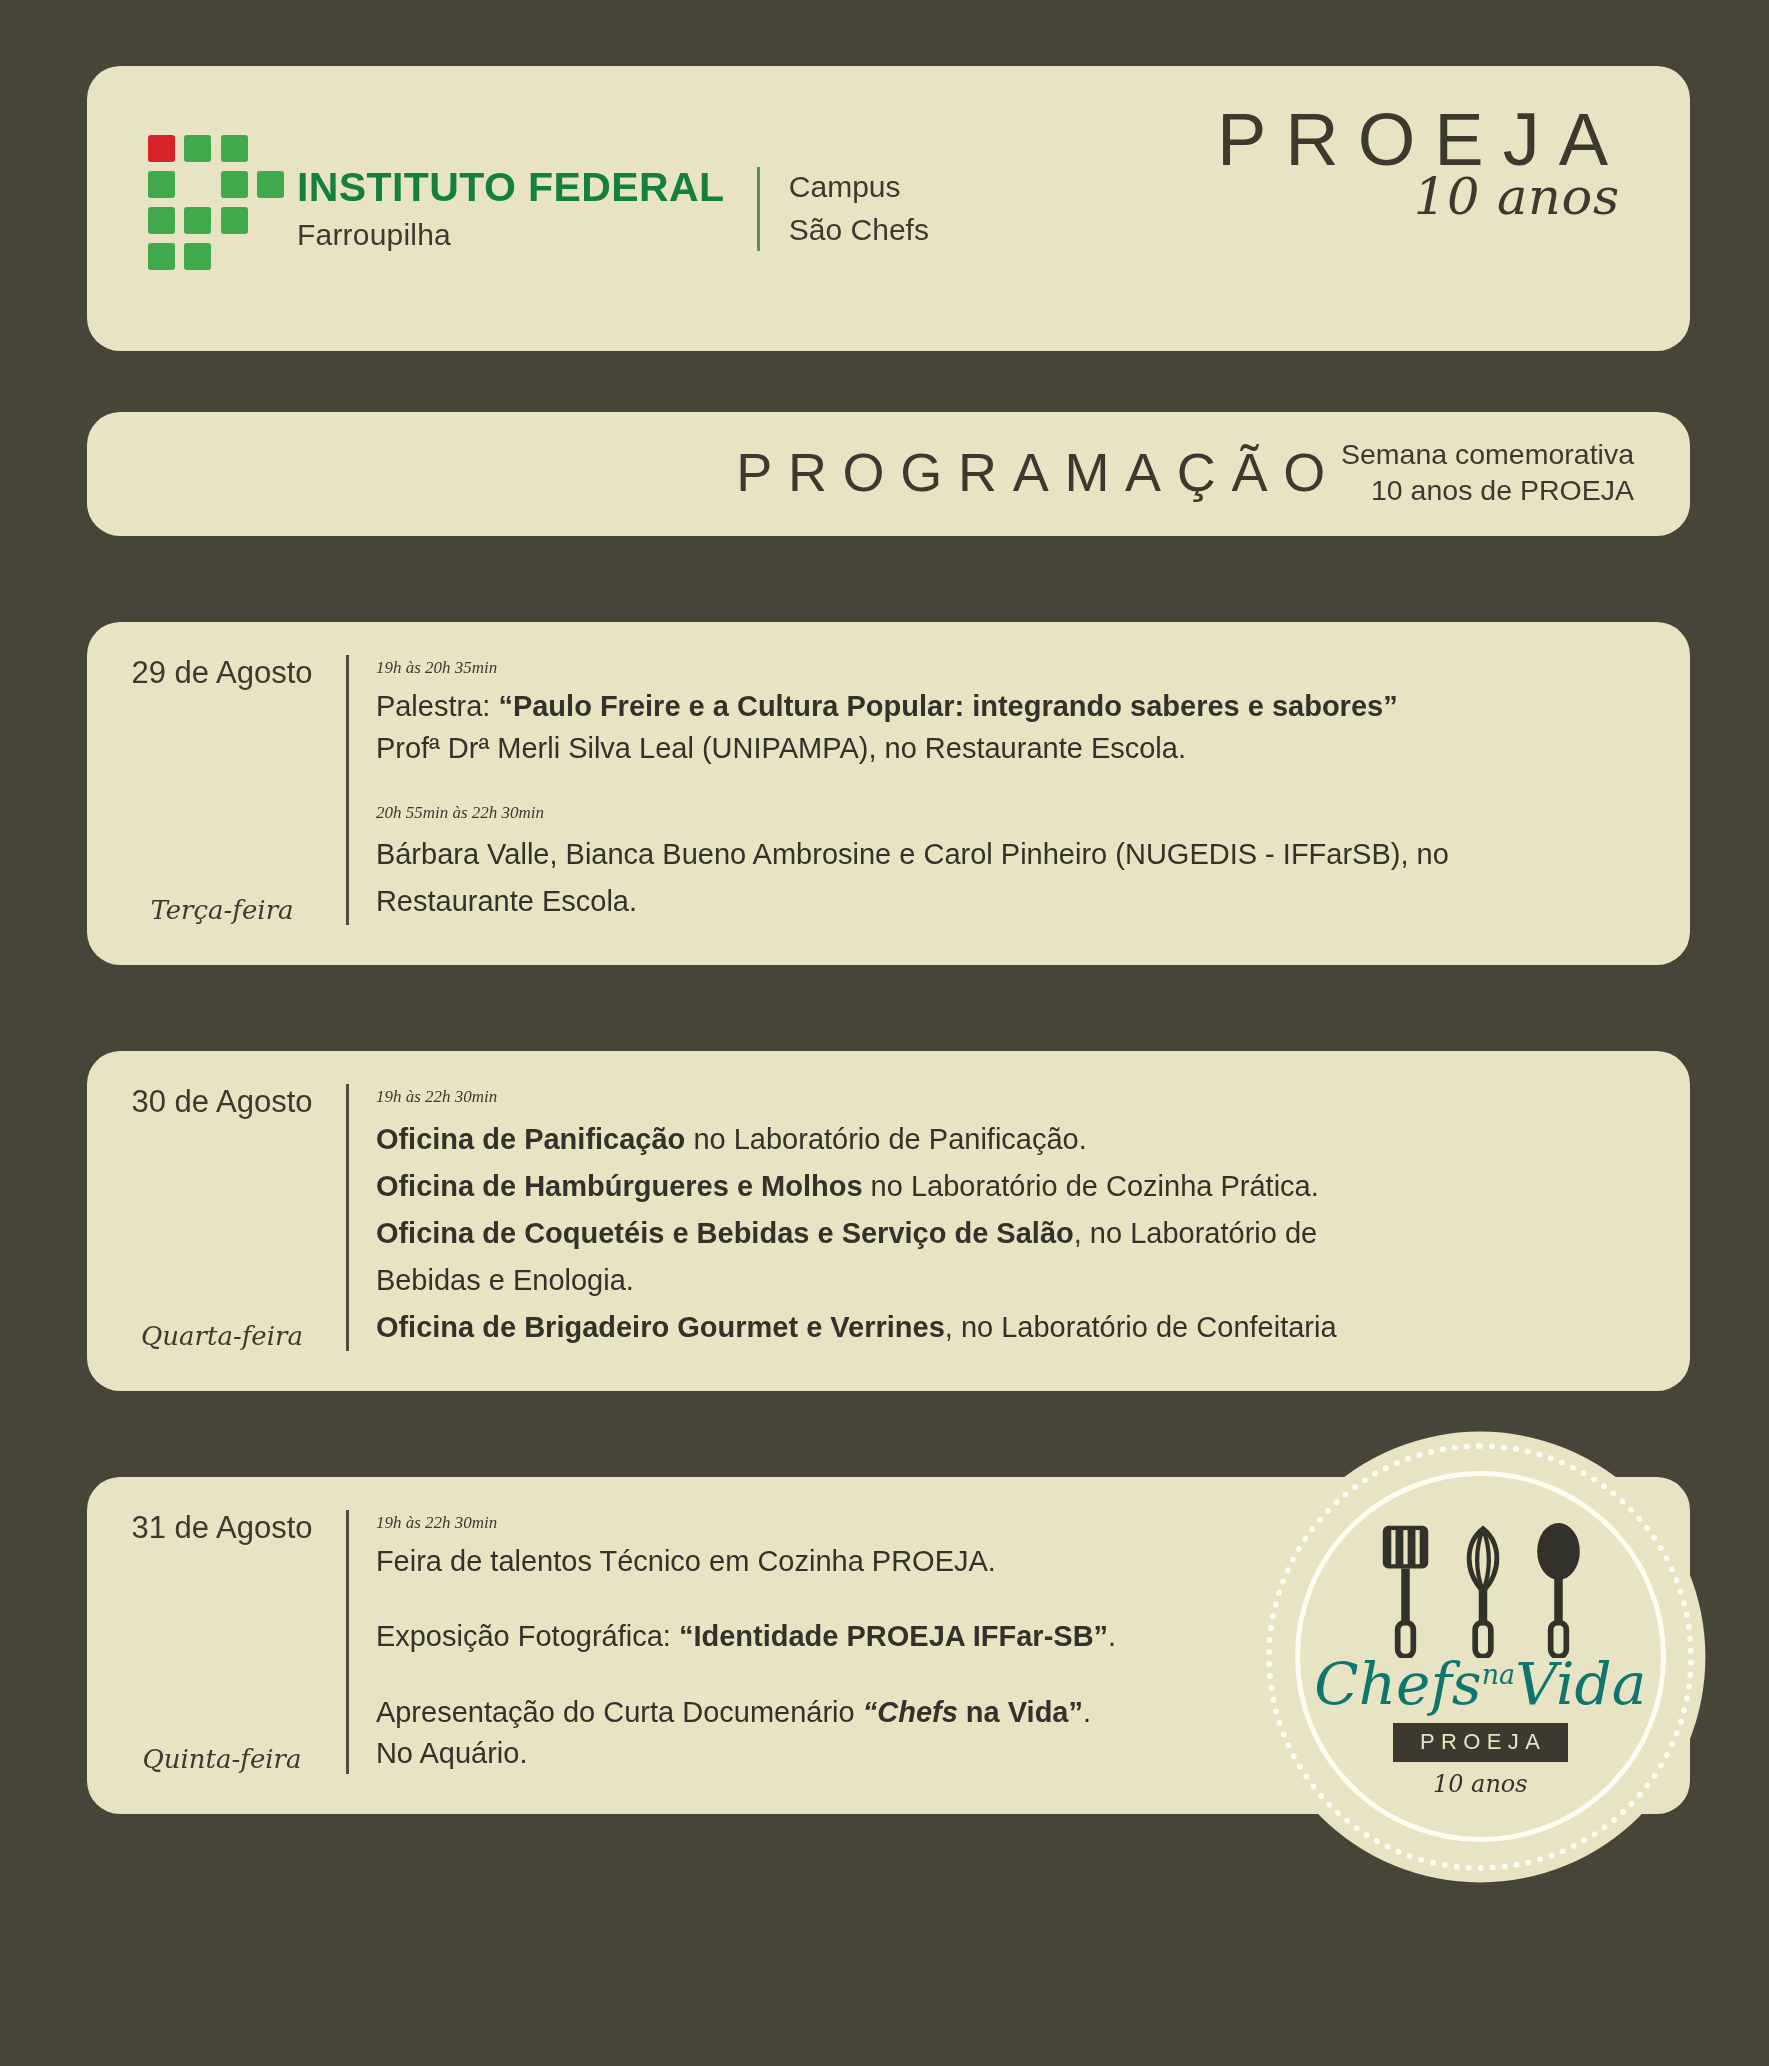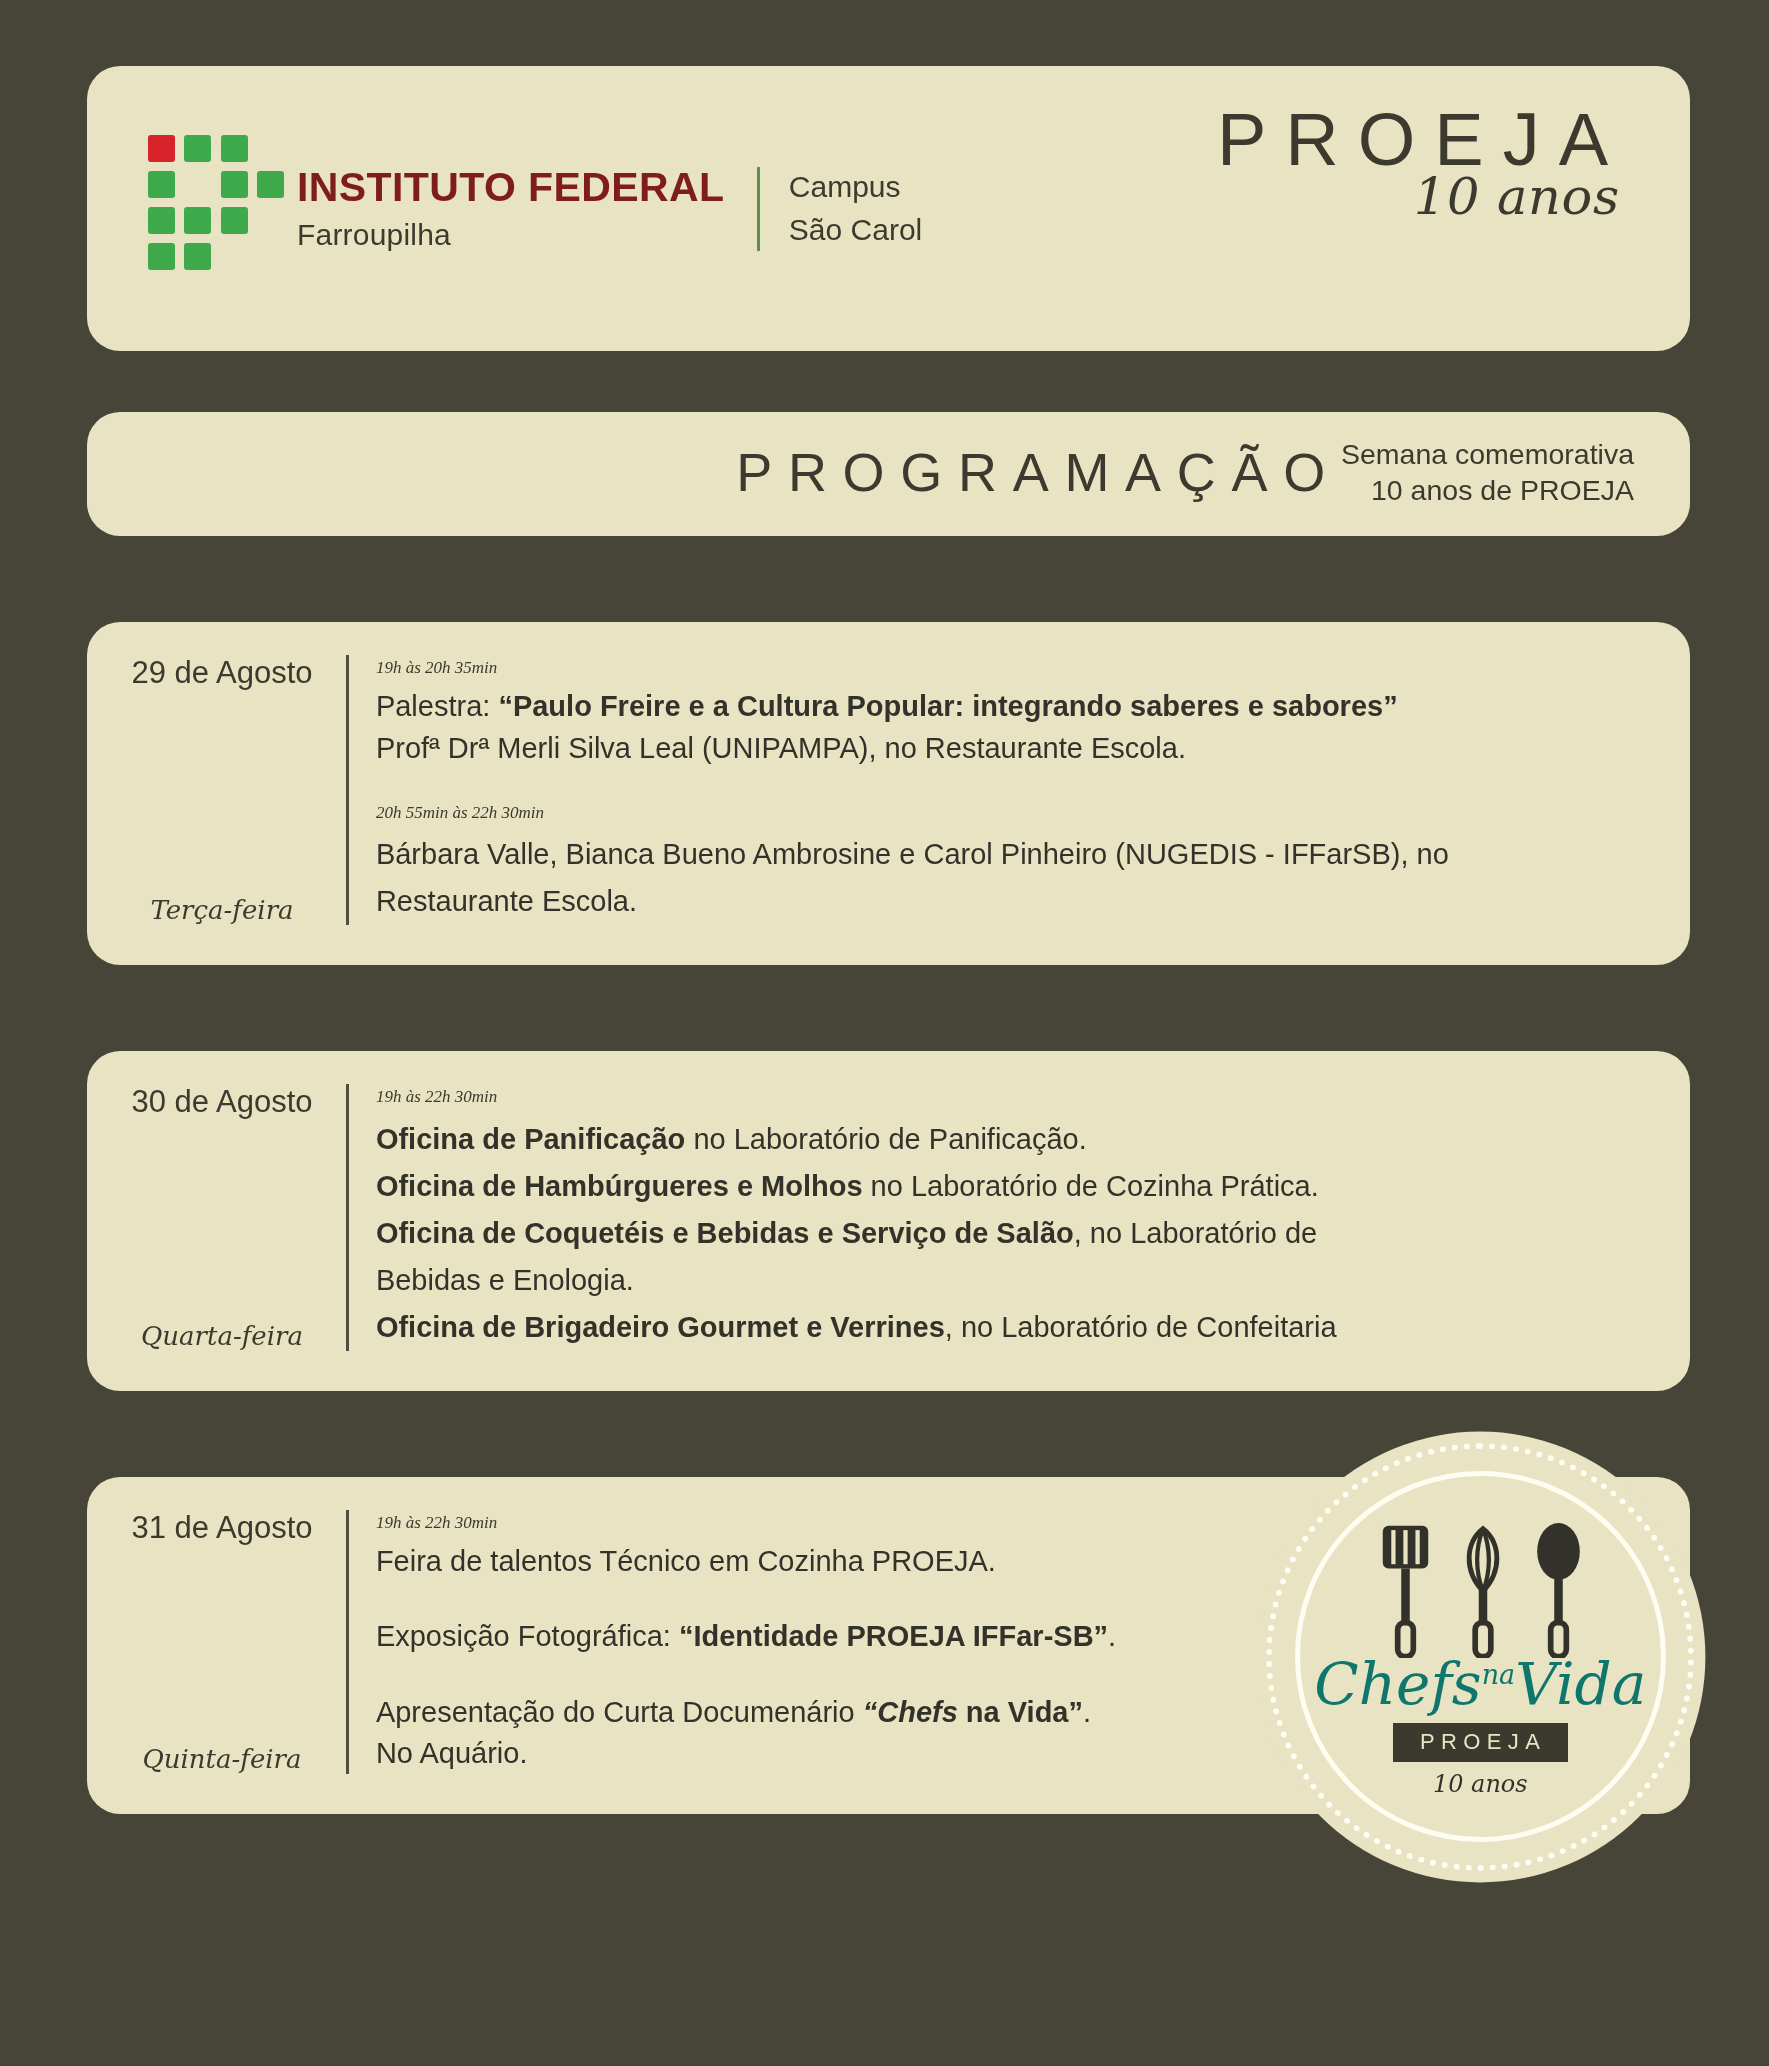--- a/index.html
+++ b/index.html
@@ -53,21 +53,21 @@
   .if-mark span { display: block; border-radius: 2.9px; }
   .sq-green { background: #3faa4c; }
   .sq-red { background: #d8232a; }
   .sq-empty { background: transparent; }
 
   .if-text { line-height: 1; }
   .if-text .t1 {
     font-size: 41px;
     font-weight: bold;
     letter-spacing: 0.4px;
-    color: #7f1d1d;
+    color: #15803d;
   }
   .if-text .t2 {
     font-size: 30px;
     color: #3c3a2f;
     margin-top: 12px;
     letter-spacing: 0.2px;
   }
   .divider-v {
     width: 2.9px;
     height: 84px;
@@ -268,21 +268,21 @@
           <span class="sq-empty"></span>
           <span class="sq-empty"></span>
       </div>
       <div class="if-text">
         <div class="t1">INSTITUTO FEDERAL</div>
         <div class="t2">Farroupilha</div>
       </div>
       <div class="divider-v"></div>
       <div class="campus">
         <div class="c1">Campus</div>
-        <div class="c2">São Carol</div>
+        <div class="c2">São Chefs</div>
       </div>
     </div>
 
     <div class="proeja-brand">
       <div class="big">PROEJA</div>
       <div class="anos">10 anos</div>
     </div>
   </div>
 
   <div class="panel progbar">

